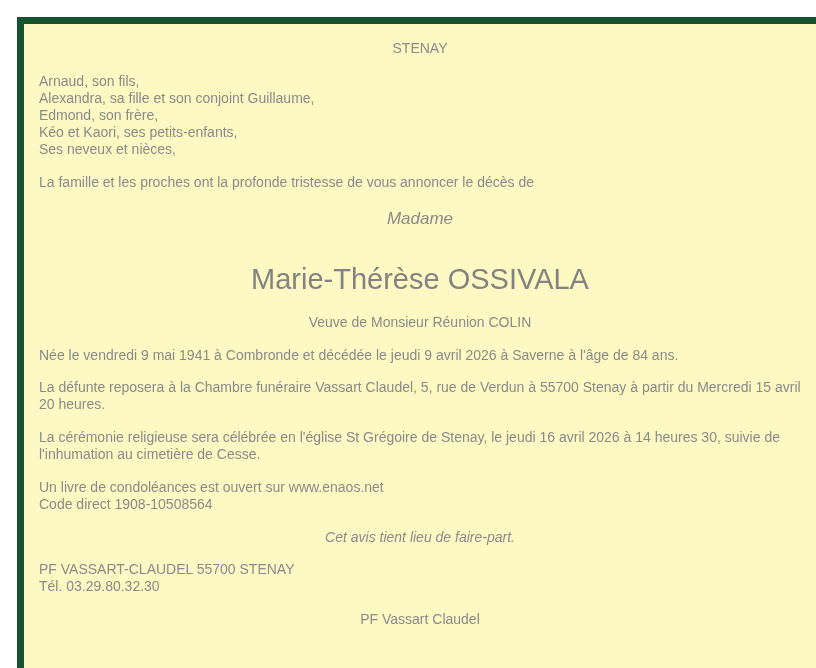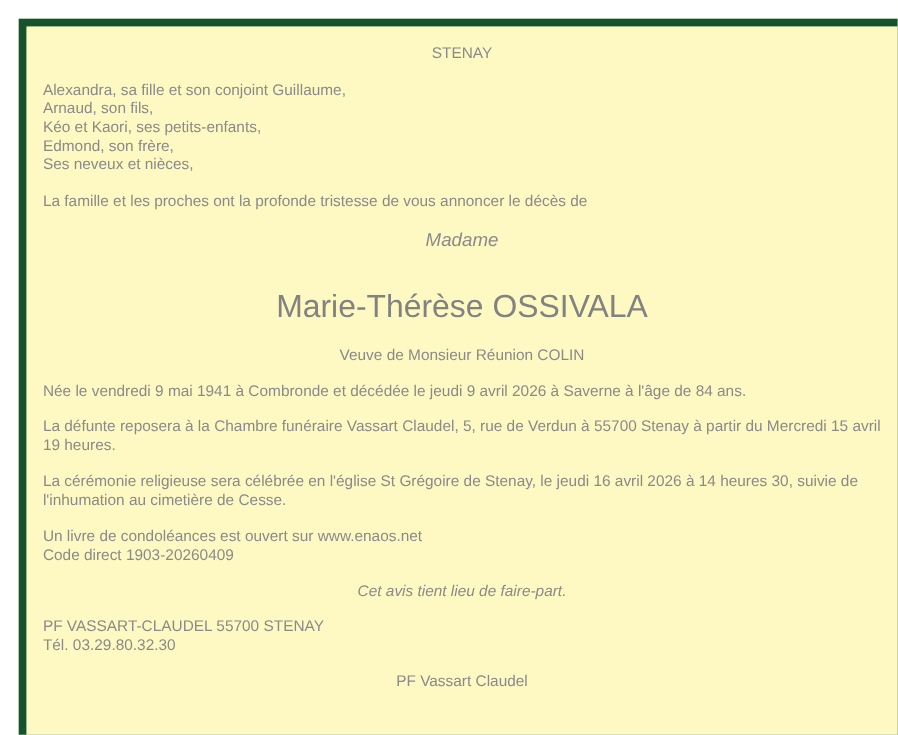--- a/index.html
+++ b/index.html
@@ -54,46 +54,46 @@
 </style>
 </head>
 <body>
 
 <div class="obituary-panel">
 
   <p class="center city-line">STENAY</p>
 
   <p class="family-block">
     </p>
+    <div>Arnaud, son fils,</div>
     <div>Alexandra, sa fille et son conjoint Guillaume,</div>
-    <div>Arnaud, son fils,</div>
+    <div>Edmond, son frère,</div>
     <div>Kéo et Kaori, ses petits-enfants,</div>
-    <div>Edmond, son frère,</div>
     <div>Ses neveux et nièces,</div>
   <p></p>
 
   <p>La famille et les proches ont la profonde tristesse de vous annoncer le décès de</p>
 
   <p class="center civility">Madame</p>
 
   <h1 class="deceased-name">Marie-Thérèse OSSIVALA</h1>
 
   <p class="center widow-line">Veuve de Monsieur Réunion COLIN</p>
 
   <p>Née le vendredi 9 mai 1941 à Combronde et décédée le jeudi 9 avril 2026 à Saverne à l'âge de 84 ans.</p>
 
-  <p class="repose-para">La défunte reposera à la Chambre funéraire Vassart Claudel, 5, rue de Verdun à 55700 Stenay à partir du Mercredi 15 avril 19 heures.</p>
+  <p class="repose-para">La défunte reposera à la Chambre funéraire Vassart Claudel, 5, rue de Verdun à 55700 Stenay à partir du Mercredi 15 avril 20 heures.</p>
 
   <p>La cérémonie religieuse sera célébrée en l'église St Grégoire de Stenay, le jeudi 16 avril 2026 à 14 heures 30, suivie de l'inhumation au cimetière de Cesse.</p>
 
 
   <p>
     </p>
     <div>Un livre de condoléances est ouvert sur www.enaos.net</div>
-    <div>Code direct 1903-20260409</div>
+    <div>Code direct 1908-10508564</div>
   <p></p>
 
   <p class="center notice-para">Cet avis tient lieu de faire-part.</p>
 
   <p class="funeral-home-para">
     </p>
     <div>PF VASSART-CLAUDEL 55700 STENAY</div>
     <div>Tél. 03.29.80.32.30</div>
   <p></p>
 

